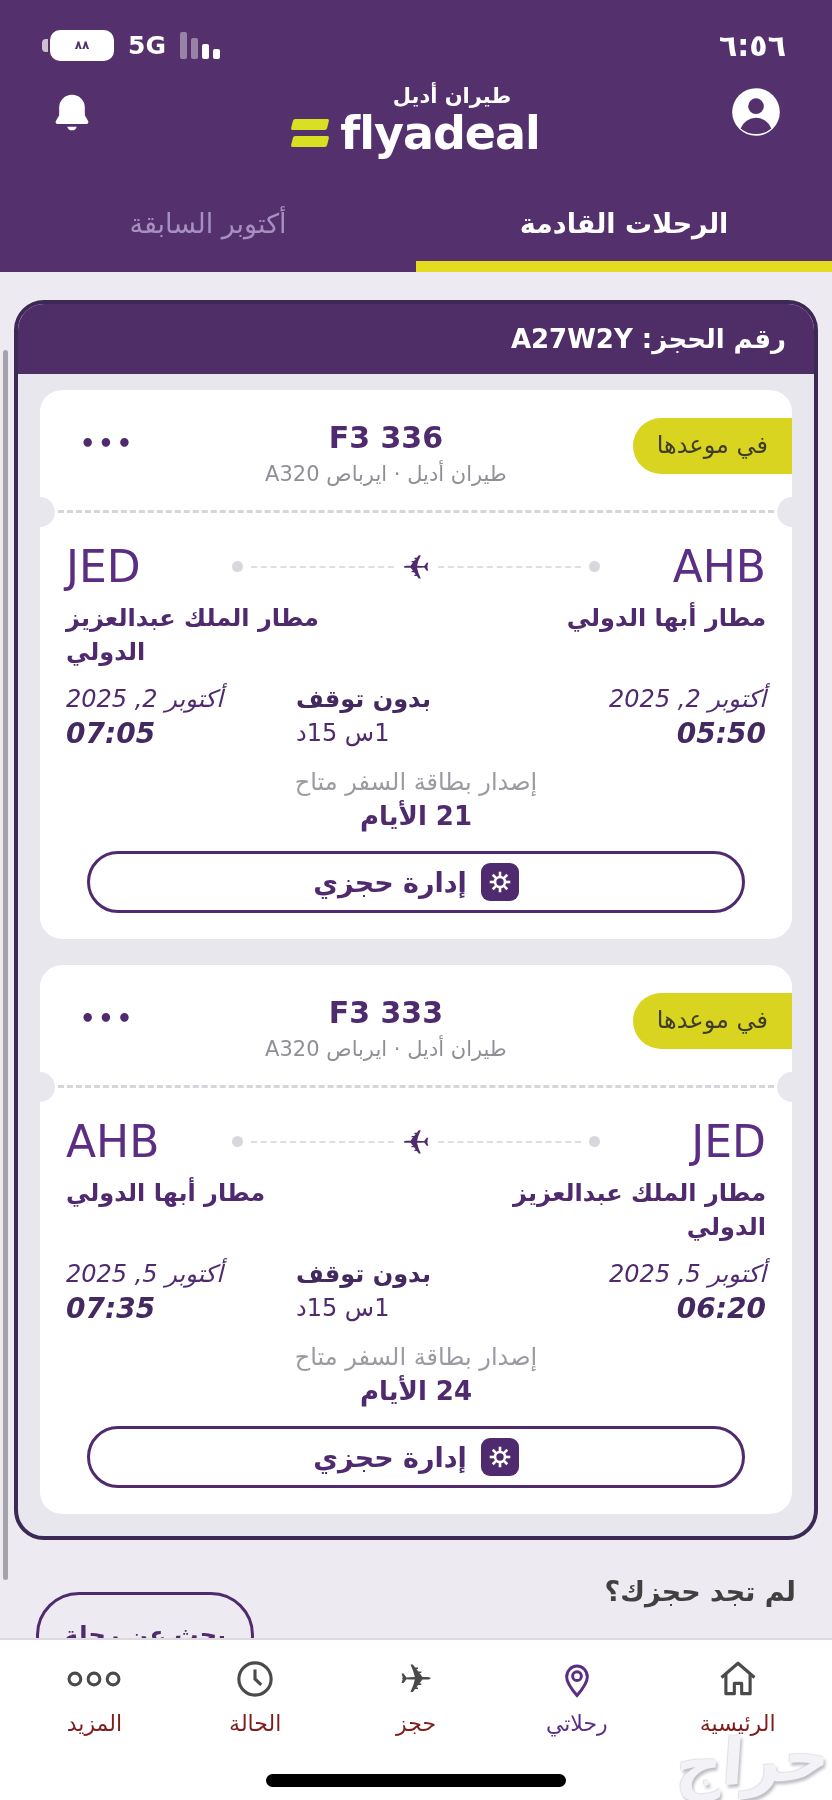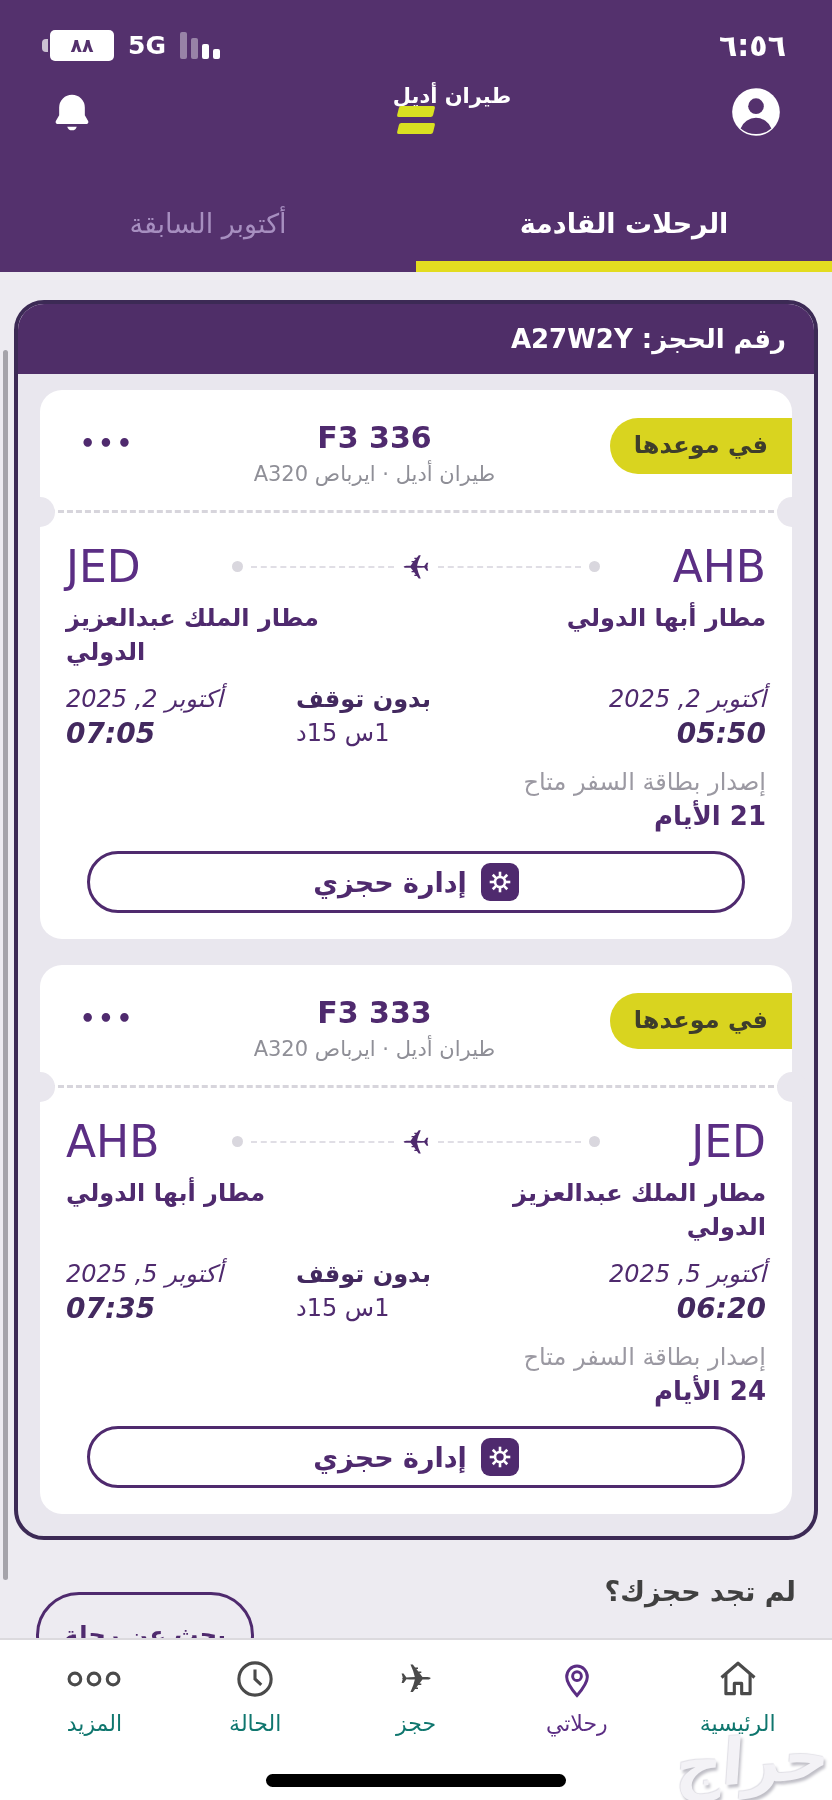--- a/index.html
+++ b/index.html
@@ -8,23 +8,23 @@
     font-family:"DejaVu Sans","Liberation Sans",sans-serif;
     background:#edebf1; color:#4f2a6e; position:relative;
   }
 
   
   .app-header { background:#54316d; height:272px; position:relative; }
   .status-row { display:flex; justify-content:space-between; align-items:center;
     padding:24px 46px 0 50px; height:66px; }
   .status-time { color:#fff; font-weight:bold; font-size:30px; letter-spacing:1px; }
   .status-left { display:flex; align-items:center; gap:14px; direction:ltr; }
-  .battery { width:64px; height:31px; background:#fff; border-radius:5px; position:relative;
+  .battery { width:64px; height:31px; background:#fff; border-radius:10px; position:relative;
     display:flex; align-items:center; justify-content:center;
-    color:#54316d; font-weight:bold; font-size:19px; }
+    color:#54316d; font-weight:bold; font-size:12px; }
   .battery-cap { position:absolute; left:-8px; top:9px; width:6px; height:13px;
     background:rgba(255,255,255,.7); border-radius:4px 0 0 4px; }
   .net-label { color:#fff; font-size:25px; font-weight:bold; }
   .sig-bars { display:flex; align-items:flex-end; gap:4px; }
   .sig-bars i { display:block; width:7px; border-radius:2px; }
   .sb1 { height:27px; background:rgba(255,255,255,.4); }
   .sb2 { height:21px; background:rgba(255,255,255,.4); }
   .sb3 { height:15px; background:#fff; }
   .sb4 { height:10px; background:#fff; }
 
@@ -59,21 +59,21 @@
     overflow:hidden; background:#e9e7ee; }
   .group-header { background:#4f2e68; color:#fff; font-weight:bold; font-size:26px;
     padding:20px 28px; }
   .group-body { padding:16px 22px 22px; }
 
   .flight-card { background:#fff; border-radius:22px; position:relative;
     padding:24px 26px 26px; }
   .flight-card + .flight-card { margin-top:26px; }
 
   .card-head { display:flex; align-items:flex-start; }
-  .status-badge { background:#d9d41f; color:#3e3d2c; font-weight:bold; font-size:24px;
+  .status-badge { background:#d9d41f; color:#3e3d2c; font-weight:normal; font-size:24px;
     padding:13px 24px 15px; border-radius:999px 10px 10px 999px;
     margin:4px -26px 0 0; white-space:nowrap; }
   .flight-center { flex:1; text-align:center; padding-top:6px; }
   .flight-number { font-size:30px; font-weight:bold; color:#4f2a6e; }
   .aircraft { font-size:21px; color:#8f8f97; margin-top:7px; }
   .menu-dots { color:#4f2a6e; font-size:24px; font-weight:bold; letter-spacing:3px;
     padding:16px 4px 0 14px; cursor:pointer; }
 
   .ticket-sep { position:relative; margin:24px -26px 0; border-top:3px dashed #d7d5dc; }
   .notch { position:absolute; width:30px; height:30px; border-radius:50%;
@@ -95,21 +95,21 @@
 
   .sched-row { display:flex; margin-top:16px; align-items:flex-start; }
   .sched { width:230px;font-style:italic; }
   .sched.origin { text-align:right; } .sched.dest { text-align:left; }
   .sched-mid { flex:1; text-align:left; }
   .sched-date { font-size:24px; color:#4f2a6e; }
   .sched-time { font-size:28px; font-weight:bold; color:#43295f; margin-top:4px; }
   .stops { font-size:24px; font-weight:bold; color:#43295f; }
   .duration { font-size:24px; color:#4f2a6e; margin-top:6px; }
 
-  .boarding { text-align:right; margin-top:18px; }
+  .boarding { text-align:center; margin-top:18px; }
   .boarding-note { font-size:24px; color:#9b99a2; }
   .boarding-days { font-size:26px; font-weight:bold; color:#4f2a6e; margin-top:5px; }
 
   .manage-btn { margin:20px auto 0; width:94%; height:62px; background:transparent;
     border:3px solid #4f2a6e; border-radius:999px; display:flex; align-items:center;
     justify-content:center; gap:14px; cursor:pointer;
     font-family:inherit; }
   .manage-icon { width:38px; height:38px; background:#4f2a6e; border-radius:9px;
     display:flex; align-items:center; justify-content:center; flex:none; }
   .manage-label { font-size:27px; font-weight:bold; color:#4f2a6e; }
@@ -123,21 +123,21 @@
     font-size:24px; font-weight:bold; color:#4f2a6e; cursor:pointer;
     font-family:inherit; }
 
   
   .bottom-nav { position:absolute; bottom:0; left:0; right:0; height:162px;
     background:#fff; border-top:2px solid #dcdade;
     display:flex; justify-content:space-around; padding:16px 14px 0; z-index:2; }
   .nav-item { width:130px; display:flex; flex-direction:column; align-items:center;
     gap:9px; cursor:pointer; }
   .nav-ico { height:46px; display:flex; align-items:center; justify-content:center; }
-  .nav-label { font-size:22px; color:#0f766e; }
+  .nav-label { font-size:22px; color:#7f1d1d; }
   .nav-item.active .nav-label { color:#5b2d83; }
   .nav-plane { font-size:40px; color:#4a4a4a; line-height:1; }
   .home-indicator { position:absolute; left:50%; transform:translateX(-50%);
     bottom:13px; width:300px; height:13px; background:#000; border-radius:7px; z-index:3; }
   .watermark { position:absolute; right:2px; bottom:2px; z-index:4;
     font-size:64px; font-weight:bold; color:#f3f2f6;
     text-shadow:2px 3px 3px #bfbec6, -1px -1px 1px #e2e1e7;
     transform:rotate(-4deg) skewX(-8deg); pointer-events:none; }
 </style>
 </head>
@@ -168,20 +168,21 @@
         <path fill="#fff" d="M9.4 19.5a2.7 2.7 0 0 0 5.2 0z"></path>
       </svg>
     </span>
     <div class="logo">
       <span class="logo-ar">طيران أديل</span>
       <span class="logo-en">
         <span class="logo-bars">
             <i></i>
             <i></i>
           </span>
+        <span class="logo-text">flyadeal</span>
       </span>
     </div>
     <span class="avatar-btn">
       <svg viewBox="0 0 24 24" width="52" height="52">
         <circle cx="12" cy="12" r="11" fill="#fff"></circle>
         <circle cx="12" cy="9.3" r="3.6" fill="#54316d"></circle>
         <path d="M4.9 19.6a7.6 7.6 0 0 1 14.2 0 11 11 0 0 1-14.2 0z" fill="#54316d"></path>
       </svg>
     </span>
   </div>

